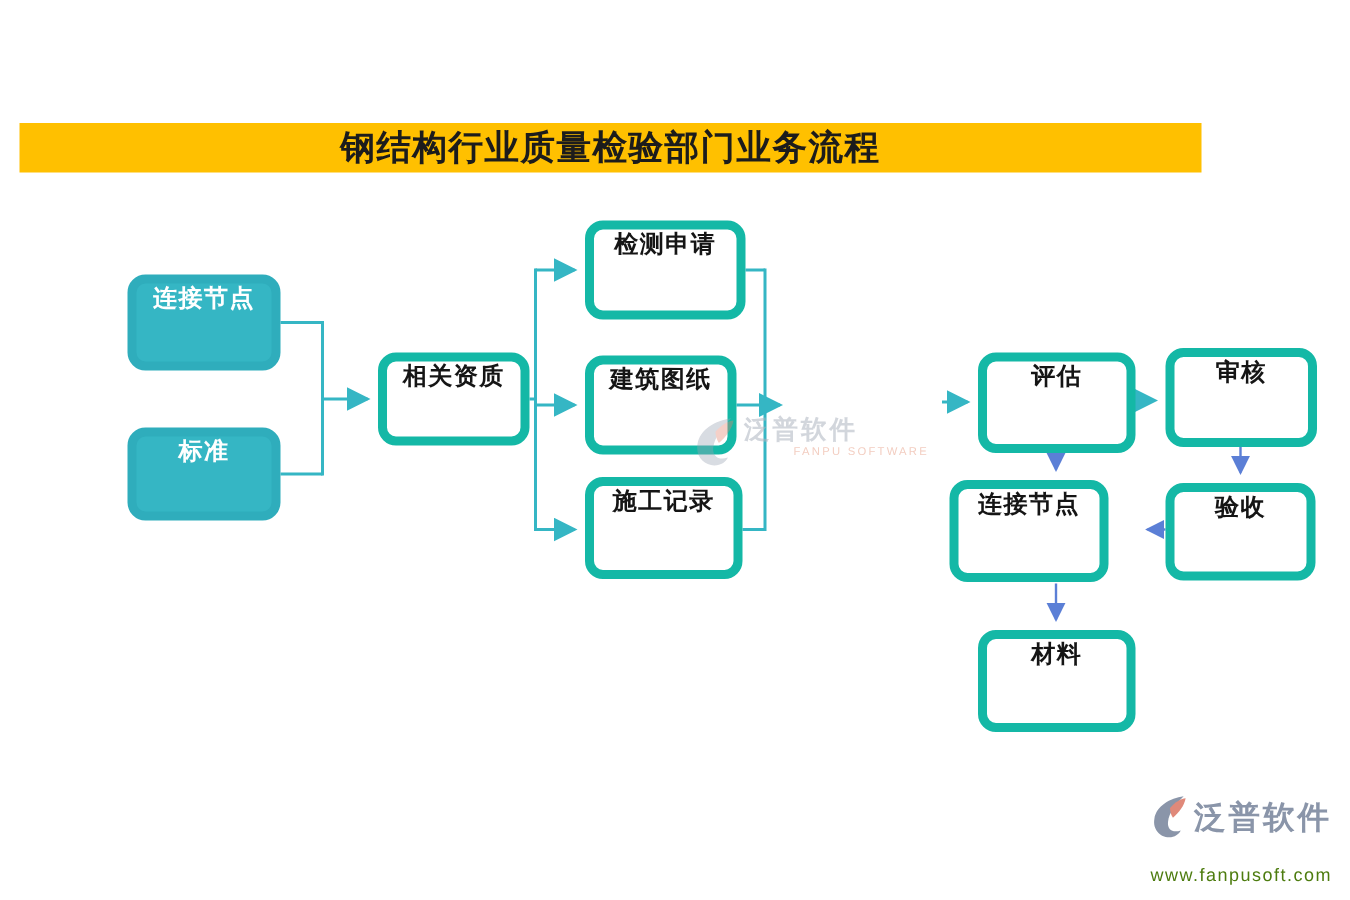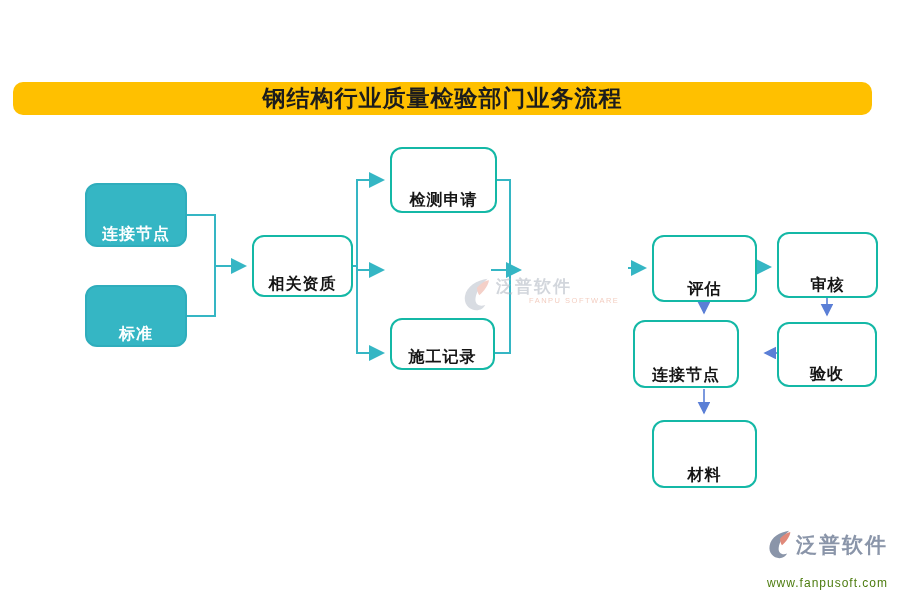--- a/index.html
+++ b/index.html
@@ -1,26 +1,26 @@
 <!DOCTYPE html>
 <html><head>
 <meta charset="utf-8">
 <style>
   html,body{margin:0;padding:0;background:#fff;}
   body{font-family:"Liberation Sans","DejaVu Sans",sans-serif;}
   #canvas{position:relative;width:900px;height:600px;background:#ffffff;overflow:hidden;}
 
   
-  .banner{position:absolute;left:13px;top:82px;width:859px;height:33px;background:#FFC000;
-          display:flex;align-items:center;justify-content:center;border-radius:10px;}
+  .banner{position:absolute;left:13px;top:82px;width:788px;height:33px;background:#FFC000;
+          display:flex;align-items:center;justify-content:center;}
   .banner h1{margin:0;font-size:23px;font-weight:bold;color:#1c1c1c;letter-spacing:1px;}
 
   
-  .node{position:absolute;border:2px solid #14b8a6;border-radius:12px;box-sizing:border-box;
-        display:flex;align-items:flex-end;justify-content:center;background:#fff;}
+  .node{position:absolute;border:6px solid #14b8a6;border-radius:12px;box-sizing:border-box;
+        display:flex;align-items:flex-start;justify-content:center;background:#fff;}
   .node span{font-size:16px;font-weight:bold;color:#151515;letter-spacing:1px;white-space:nowrap;}
   .node.filled{background:#35b6c4;border-color:#2fadbc;}
   .node.filled span{color:#ffffff;}
 
   
   svg.wires{position:absolute;left:0;top:0;pointer-events:none;}
 
   
   .watermark{position:absolute;left:462px;top:278px;display:flex;align-items:flex-start;opacity:0.55;}
   .watermark .mark{width:30px;height:33px;margin-right:4px;opacity:0.7;}
@@ -88,21 +88,24 @@
   </div>
   <div class="node filled" style="left:85px;top:285px;width:102px;height:62px">
     <span>标准</span>
   </div>
   <div class="node" style="left:252px;top:235px;width:101px;height:62px">
     <span>相关资质</span>
   </div>
   <div class="node" style="left:390px;top:147px;width:107px;height:66px">
     <span>检测申请</span>
   </div>
-  <div class="node" style="left:390px;top:318px;width:105px;height:52px">
+  <div class="node" style="left:390px;top:237px;width:101px;height:66px">
+    <span>建筑图纸</span>
+  </div>
+  <div class="node" style="left:390px;top:318px;width:105px;height:68px">
     <span>施工记录</span>
   </div>
   <div class="node" style="left:652px;top:235px;width:105px;height:67px">
     <span>评估</span>
   </div>
   <div class="node" style="left:777px;top:232px;width:101px;height:66px">
     <span>审核</span>
   </div>
   <div class="node" style="left:777px;top:322px;width:100px;height:65px">
     <span>验收</span>

